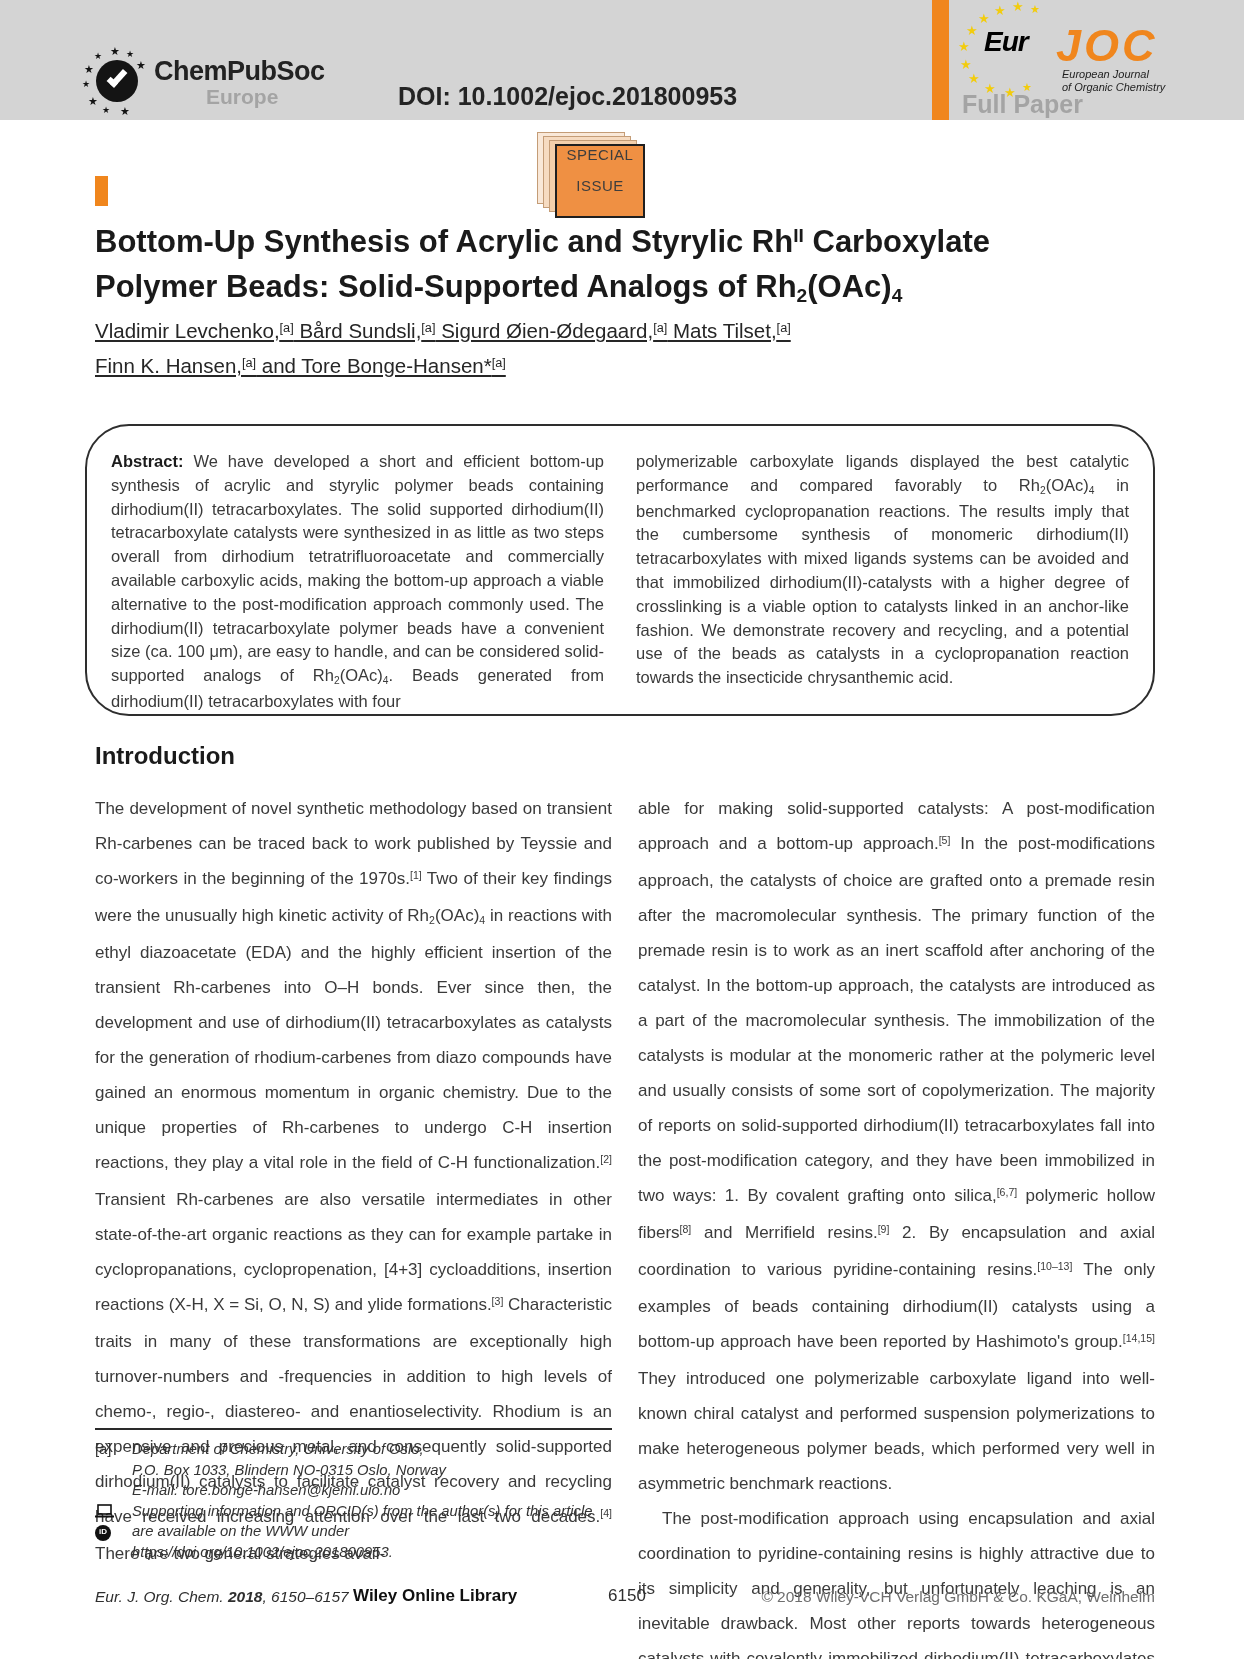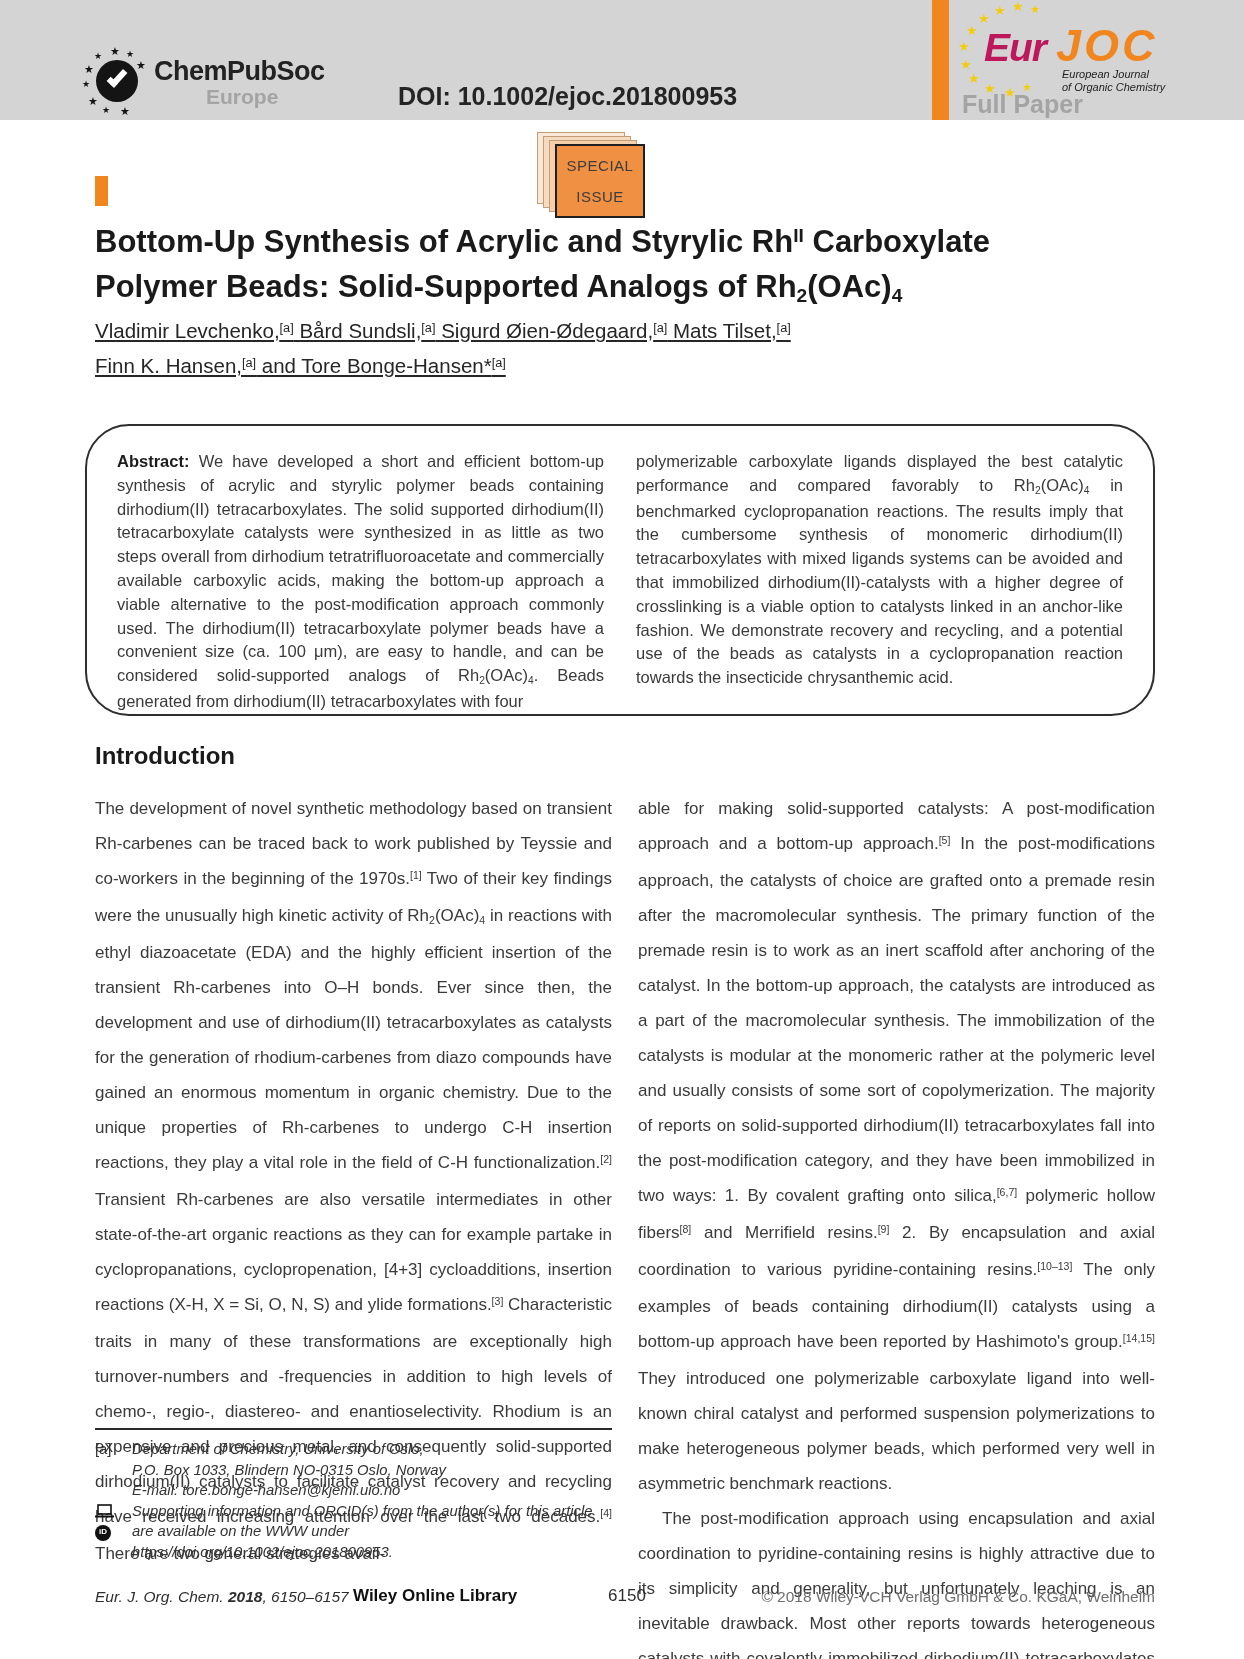--- a/index.html
+++ b/index.html
@@ -33,44 +33,44 @@
   .cps-region{position:absolute;left:118px;top:37px;font-size:21px;font-weight:bold;color:#A4A4A4;}
   .doi{position:absolute;left:398px;top:82px;font-size:25px;font-weight:bold;color:#242424;}
   .accent-bar{position:absolute;left:932px;top:0;width:17px;height:120px;background:var(--accent-orange,#F0861D);}
   .eurjoc{position:absolute;left:952px;top:2px;width:290px;height:118px;}
   .ej-star{position:absolute;font-size:13px;color:var(--star-yellow,#F2CC0D);line-height:1;}
   .ej-star::before{content:"★";}
   .ej-s1{left:42px;top:2px;}  .ej-s2{left:60px;top:-2px;} .ej-s3{left:78px;top:2px;font-size:11px;}
   .ej-s4{left:26px;top:10px;} .ej-s5{left:14px;top:22px;} .ej-s6{left:6px;top:38px;}
   .ej-s7{left:8px;top:56px;}  .ej-s8{left:16px;top:70px;} .ej-s9{left:32px;top:80px;}
   .ej-s10{left:52px;top:84px;} .ej-s11{left:70px;top:80px;font-size:11px;}
-  .eurjoc-eur{position:absolute;left:32px;top:24px;font-size:39px;font-style:italic;font-weight:bold;color:#be185d;letter-spacing:-1px;}
+  .eurjoc-eur{position:absolute;left:32px;top:24px;font-size:28px;font-style:italic;font-weight:bold;color:#000000;letter-spacing:-1px;}
   .eurjoc-joc{position:absolute;left:104px;top:18px;font-size:45px;font-style:italic;font-weight:bold;color:var(--accent-orange,#F0861D);letter-spacing:3px;}
   .eurjoc-sub{position:absolute;left:110px;top:66px;font-size:11px;font-style:italic;color:#1e1e1e;line-height:13px;}
   .full-paper{position:absolute;left:10px;top:88px;font-size:25px;font-weight:bold;color:#A4A4A4;}
 
   
   .topic-bullet{position:absolute;left:95px;top:176px;width:13px;height:30px;background:var(--accent-orange,#F0861D);}
   .topic-label{position:absolute;left:119px;top:178px;font-size:24px;font-weight:bold;color:#1c1c1c;}
   .stamp{position:absolute;left:537px;top:132px;width:112px;height:88px;}
   .sheet{position:absolute;width:88px;height:72px;border:1px solid #c49c76;}
   .sheet1{left:0;top:0;background:#f9e8d8;}
   .sheet2{left:6px;top:4px;background:#f6dbc1;}
   .sheet3{left:12px;top:8px;background:#f3cfab;}
   .stamp-front{position:absolute;left:18px;top:12px;width:90px;height:74px;background:#EF9043;border:2px solid #1f1f1f;
-    display:flex;flex-direction:column;align-items:center;justify-content:center;gap:14px;}
+    display:flex;flex-direction:column;align-items:center;gap:14px;}
   .stamp-line{font-size:15px;color:#3d3d3d;letter-spacing:0.5px;line-height:17px;}
 
   
   .title{position:absolute;left:95px;top:221px;width:1070px;font-size:31px;line-height:41px;font-weight:bold;color:#1a1a1a;}
   .authors{position:absolute;left:95px;top:315px;width:1070px;font-size:20.5px;line-height:32px;color:#262626;text-decoration:underline;}
 
   
   .abstract-box{position:absolute;left:85px;top:424px;width:1070px;height:292px;border:2px solid #2e2e2e;border-radius:44px;
-    padding:24px 30px;display:flex;gap:32px;overflow:hidden;}
+    padding:24px 24px;display:flex;gap:32px;overflow:hidden;}
   .abs-col{width:50%;font-size:16.5px;line-height:23.8px;text-align:justify;color:#3a3a3a;}
   .abs-label{font-weight:bold;color:#1c1c1c;}
 
   
   .intro-heading{position:absolute;left:95px;top:742px;font-size:24px;font-weight:bold;color:#1a1a1a;}
   .body-col{position:absolute;top:791px;width:517px;font-size:17px;line-height:35px;text-align:justify;color:#3a3a3a;}
   .body-col-left{left:95px;}
   .body-col-right{left:638px;}
   .body-col p{margin:0;}
   .body-col p + p{text-indent:24px;}

